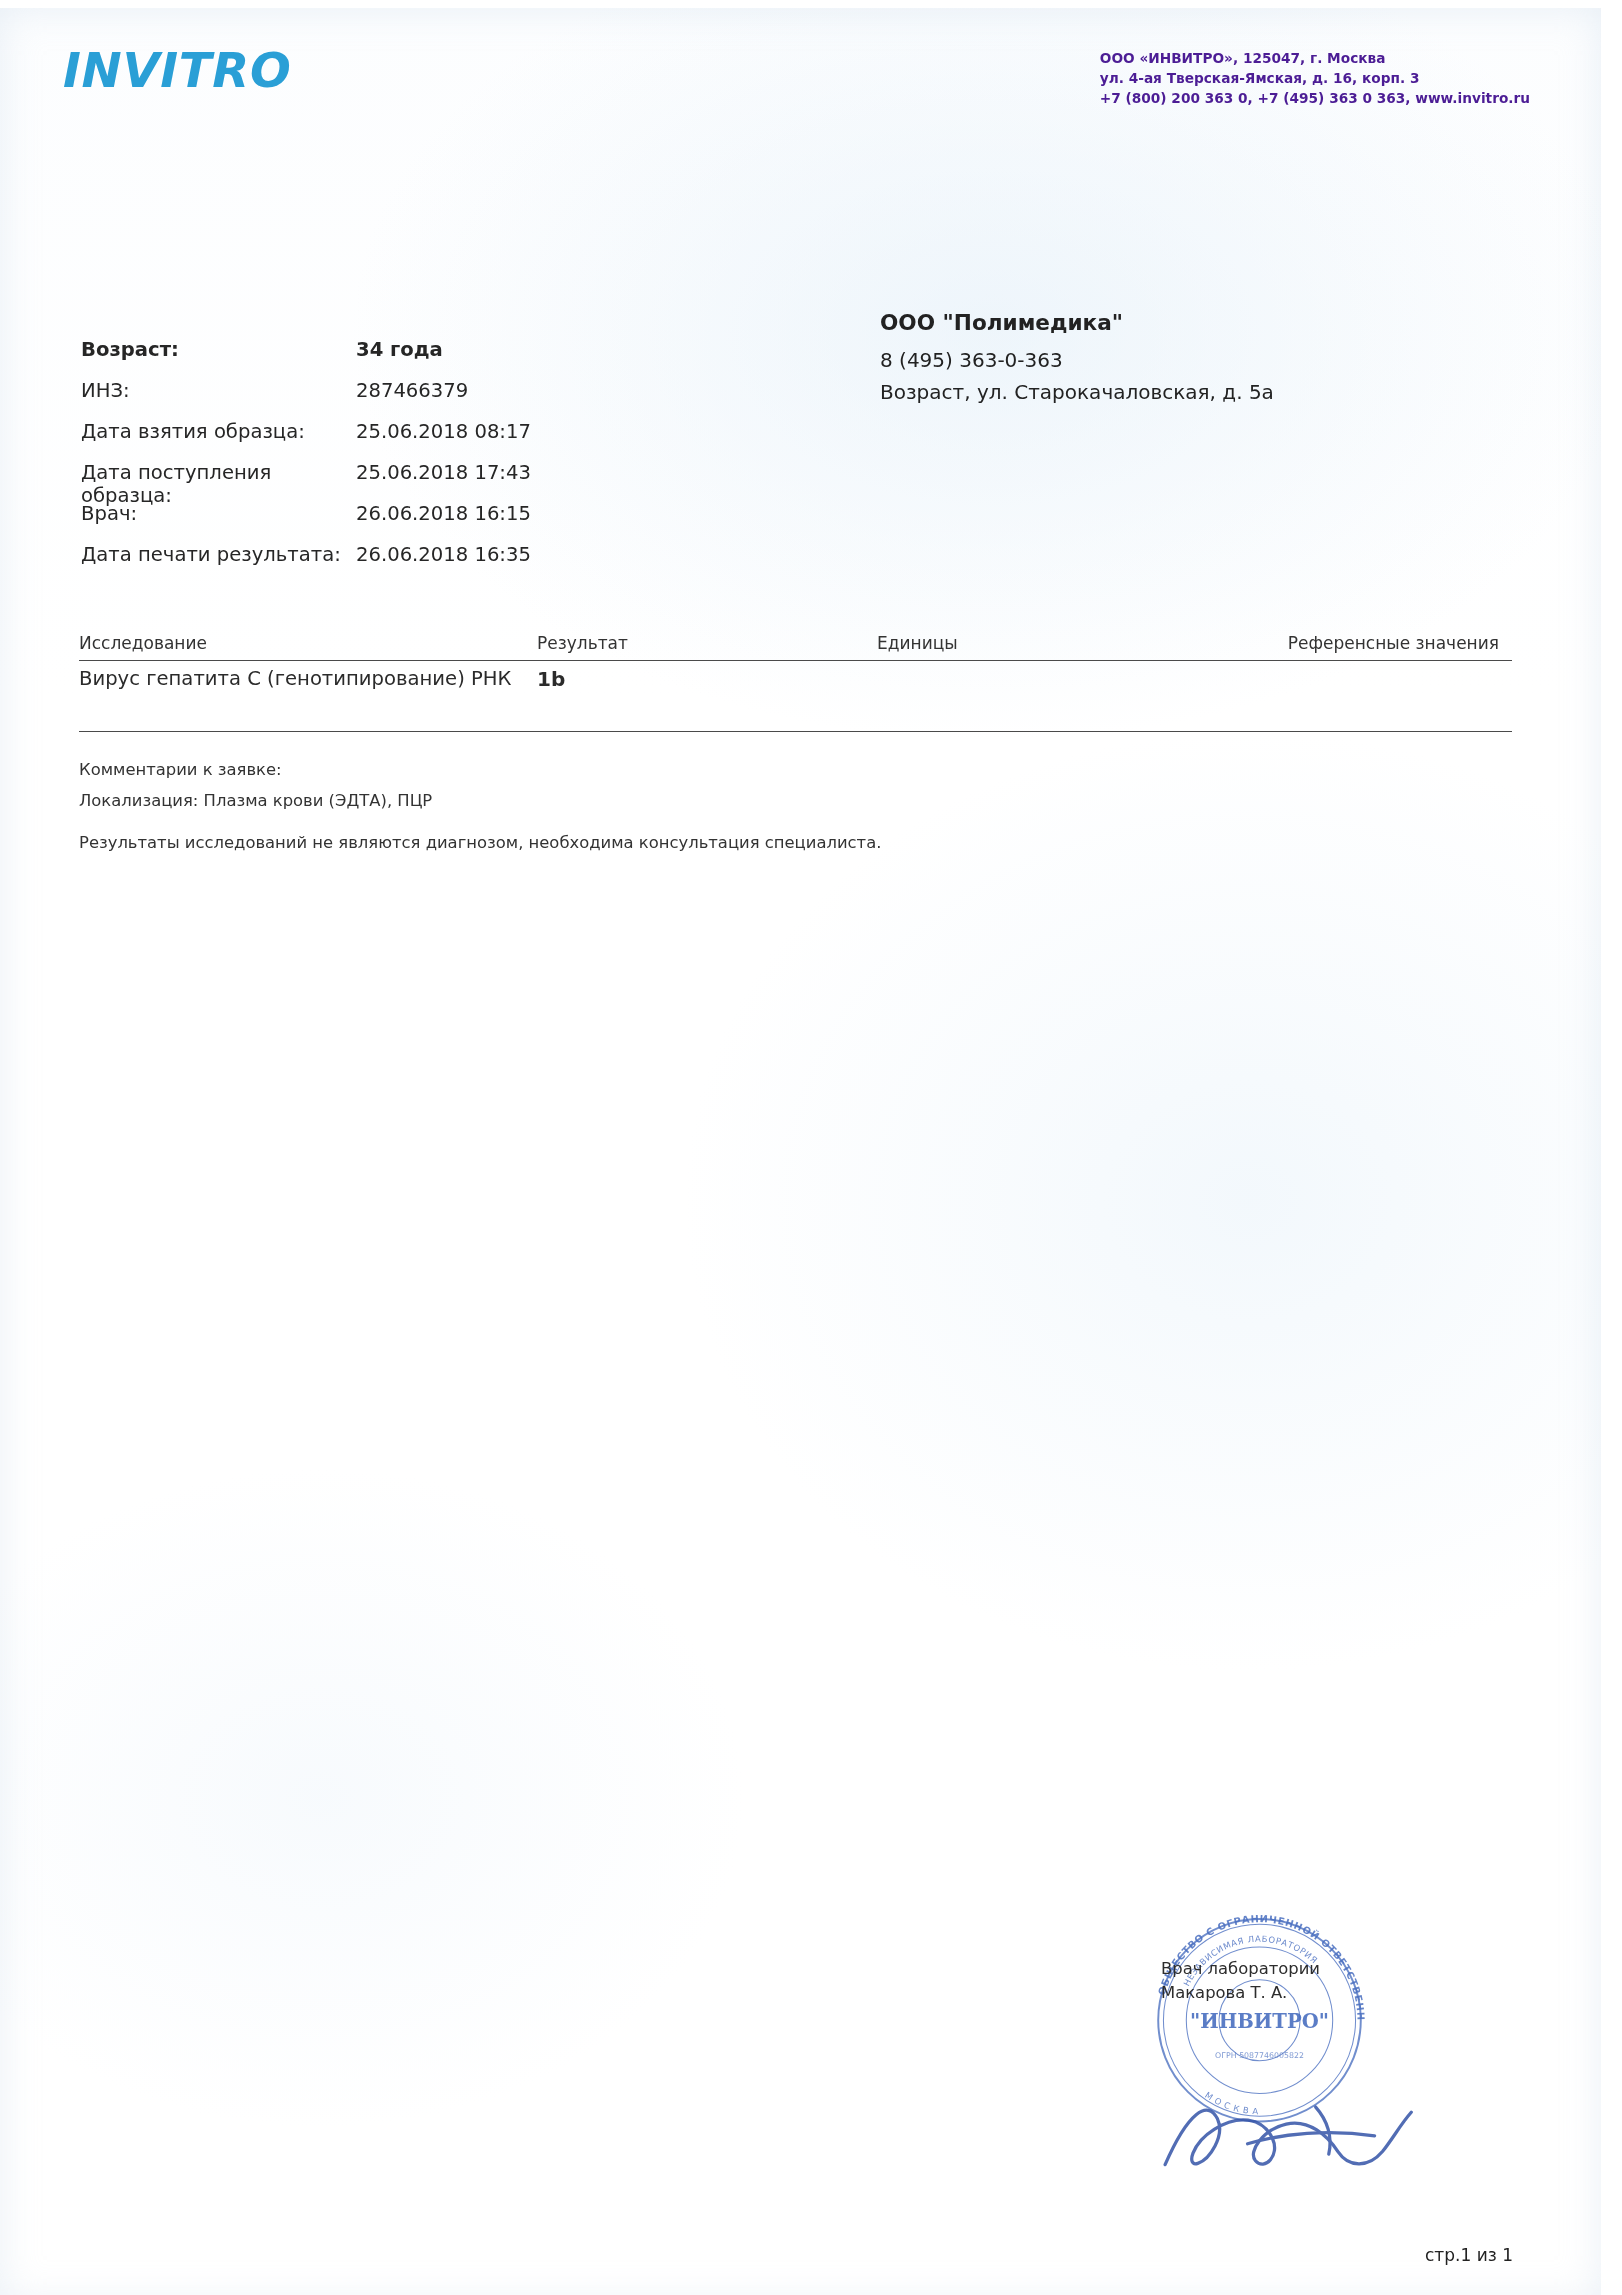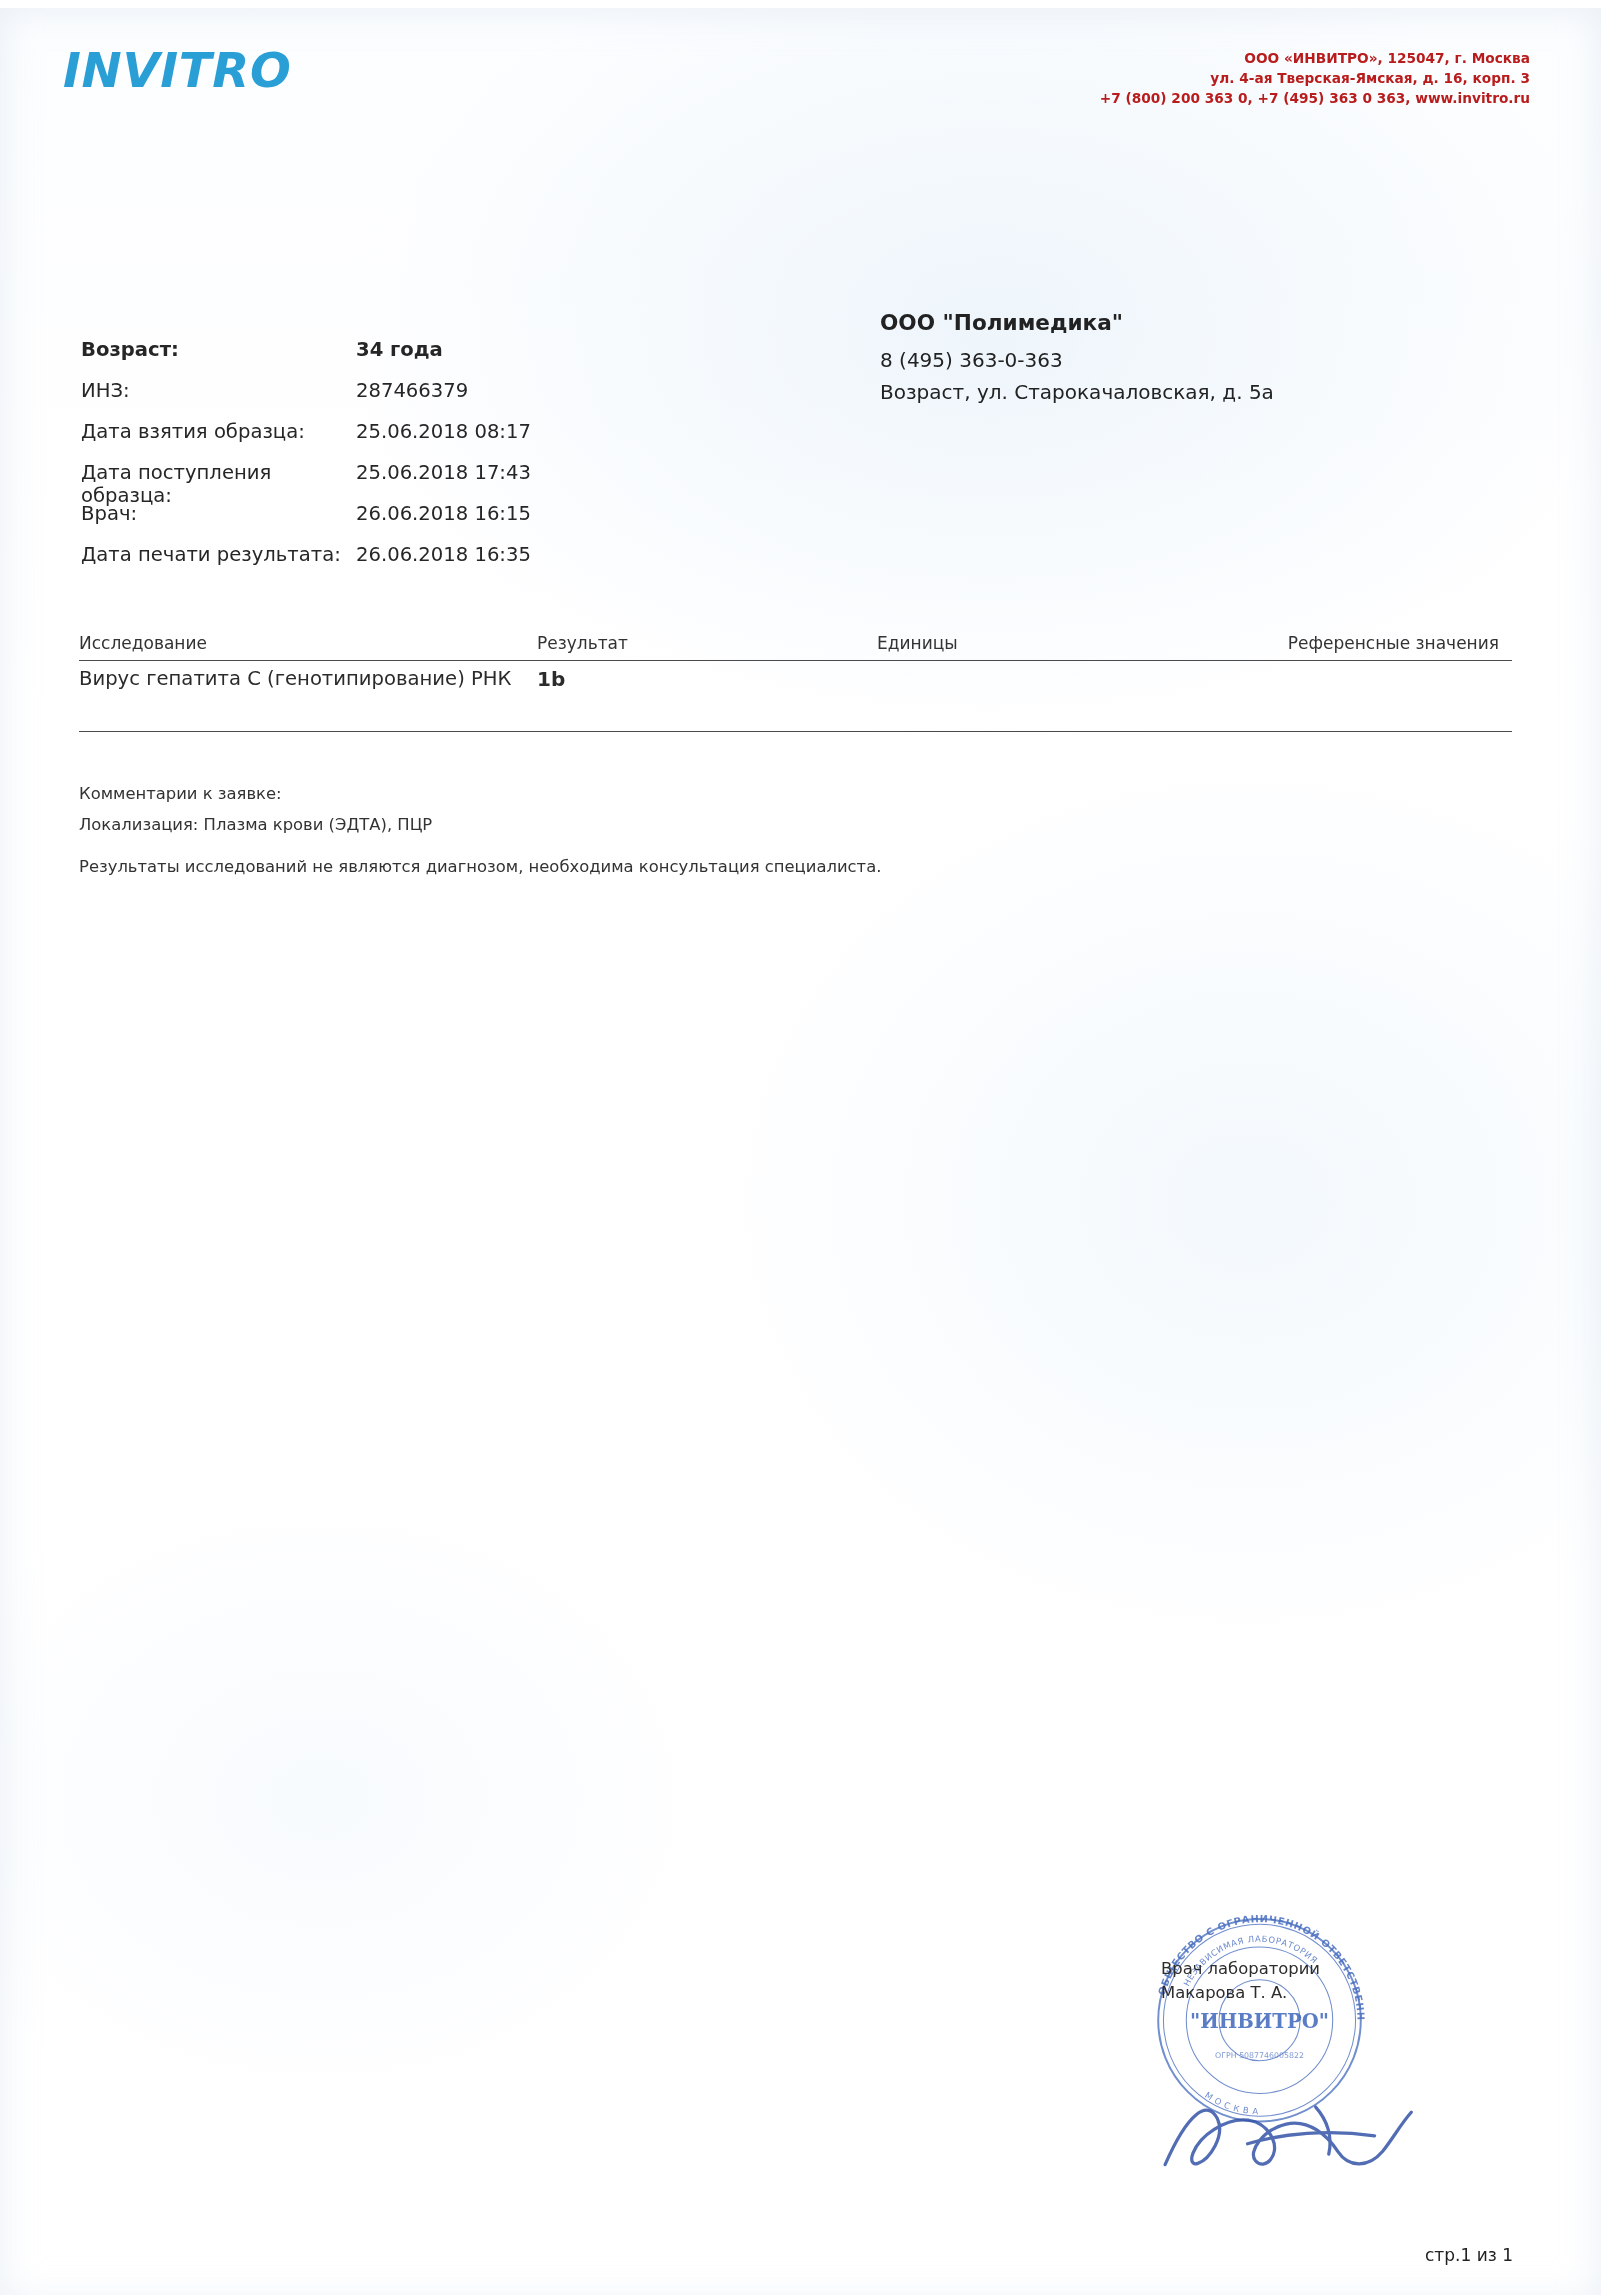--- a/index.html
+++ b/index.html
@@ -46,22 +46,22 @@
     font-style: italic;
     font-weight: bold;
     font-size: 48px;
     letter-spacing: 0.7px;
     color: #2a9fd6;
   }
   .company-block {
     position: absolute;
     right: 71px;
     top: 41px;
-    text-align: right;
-    color: #b91c1c;
+    text-align: left;
+    color: #4c1d95;
     font-size: 13.7px;
     line-height: 1.45;
     font-weight: bold;
     font-family: "DejaVu Sans", "Liberation Sans", sans-serif;
   }
   .company-block div { white-space: nowrap; }
 
   
   .meta {
     position: absolute;
@@ -122,21 +122,21 @@
     font-size: 19.6px;
     min-height: 56px;
   }
   .tbody-row .col-test { line-height: 1.25; }
   .tbody-row .col-result { font-weight: bold; font-size: 20px; }
 
   
   .comments {
     position: absolute;
     left: 79px;
-    top: 773px;
+    top: 749px;
     font-size: 16.4px;
     color: #333;
     line-height: 1.55;
   }
   .comments .c-line { margin-bottom: 5.2px; }
   .comments .c-note { margin-top: 17px; }
 
   
   .sign-text {
     position: absolute;

